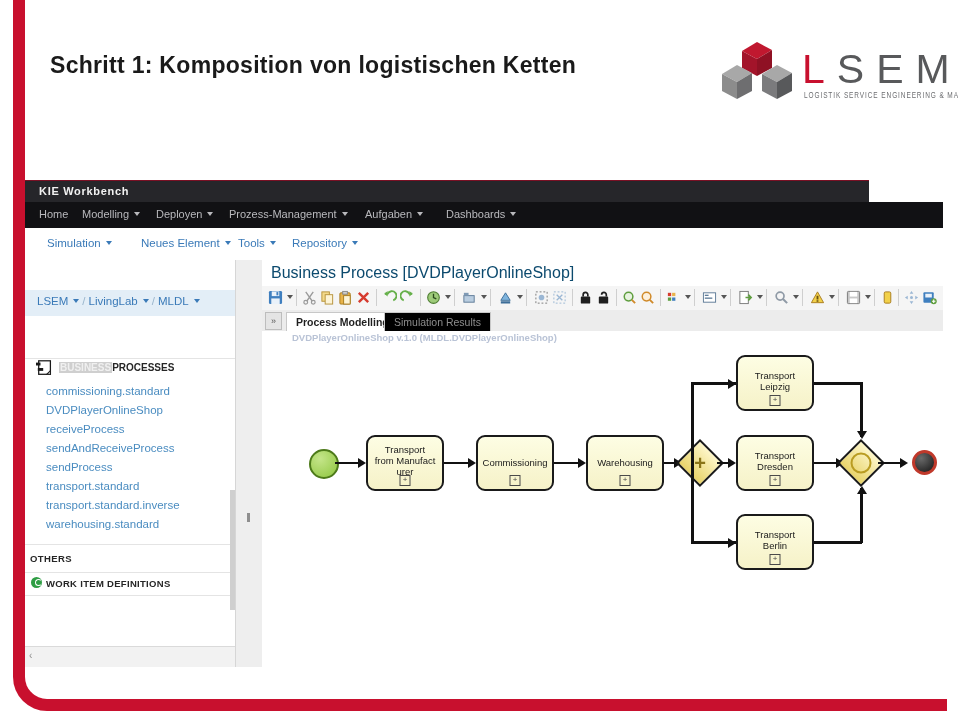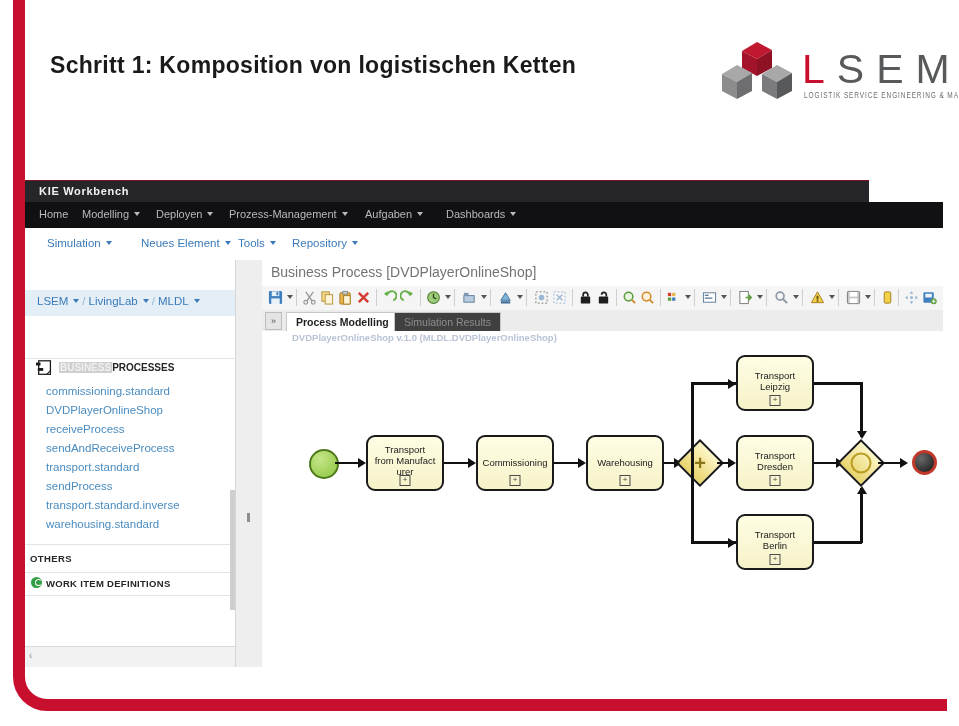--- a/index.html
+++ b/index.html
@@ -89,37 +89,37 @@
   #exp-scroll{position:absolute;right:0;top:230px;width:5px;height:120px;background:#cfcfcf;}
 
   
   #splitter{position:absolute;left:210px;top:80px;width:27px;height:407px;background:#eeeeee;
     border-left:1px solid #d6d6d6;border-right:1px solid #d6d6d6;}
   #splitter .grip{position:absolute;left:11px;top:253px;width:3px;height:9px;background:#8e8e8e;}
 
   
   #editor{position:absolute;left:237px;top:80px;width:681px;height:407px;background:#fff;}
   #editor-title{position:absolute;left:0;top:0;width:681px;height:26px;border-bottom:1px solid #e2e2e2;}
-  #editor-title .t{position:absolute;left:9px;top:4px;font-size:14px;color:#737373;white-space:nowrap;}
+  #editor-title .t{position:absolute;left:9px;top:4px;font-size:16px;color:#0c4a6e;white-space:nowrap;}
 
   #toolbar{position:absolute;left:0;top:26px;width:681px;height:24px;background:#f5f5f5;
     border-bottom:1px solid #dedede;}
   .tb{position:absolute;top:4px;width:15px;height:15px;}
   .tb-sep{position:absolute;top:3px;width:1px;height:17px;background:#cfcfcf;}
   .tb-car{position:absolute;top:9px;width:0;height:0;border-left:3px solid transparent;
     border-right:3px solid transparent;border-top:4px solid #555;}
 
   #tabs{position:absolute;left:0;top:50px;width:681px;height:21px;background:#ececec;
     border-bottom:1px solid #c8c8c8;}
   #chev{position:absolute;left:3px;top:2px;width:15px;height:16px;background:#e4e4e4;
     border:1px solid #bdbdbd;font-size:9px;color:#555;text-align:center;line-height:16px;}
   .tab{position:absolute;top:2px;height:19px;line-height:19px;font-size:10.5px;padding:0 9px;
     border:1px solid #c8c8c8;border-bottom:none;box-sizing:border-box;white-space:nowrap;}
   .tab.active{left:24px;background:#fff;color:#1f1f1f;font-weight:bold;}
-  .tab.inactive{left:132px;background:#404040;color:#8d8d8d;}
+  .tab.inactive{left:122px;background:#000000;color:#8d8d8d;}
 
   
   #canvas{position:absolute;left:0;top:71px;width:681px;height:336px;background:#fff;
     overflow:hidden;}
   #proc-label{position:absolute;left:30px;top:1px;font-size:9.5px;color:#b9c3d6;font-weight:bold;
     white-space:nowrap;text-align:right;}
 
   .bpmn-task{position:absolute;width:78px;height:56px;border:2.5px solid #1a1a1a;
     border-radius:9px;background:linear-gradient(180deg,#fdfde3 0%,#f6f2c8 100%);
     box-sizing:border-box;}
@@ -220,22 +220,22 @@
           <rect x="3" y="10" width="6" height="3.2" fill="#1a1a1a"></rect>
           <path d="M17 13 L17 17 L13 17 Z" fill="#fff" stroke="#1a1a1a" stroke-width="1.2"></path>
         </svg>
         <div id="bp-label"><span class="hl">BUSINESS</span><span>PROCESSES</span></div>
       </div>
 
       <div class="file-item">commissioning.standard</div>
       <div class="file-item">DVDPlayerOnlineShop</div>
       <div class="file-item">receiveProcess</div>
       <div class="file-item">sendAndReceiveProcess</div>
+      <div class="file-item">sendProcess</div>
       <div class="file-item">transport.standard</div>
-      <div class="file-item">sendProcess</div>
       <div class="file-item">transport.standard.inverse</div>
       <div class="file-item">warehousing.standard</div>
 
       <div style="height:10px"></div>
       <div class="thin-rule"></div>
       <div style="height:8px"></div>
       <div id="others-label">OTHERS</div>
       <div style="height:8px"></div>
       <div class="thin-rule"></div>
 

